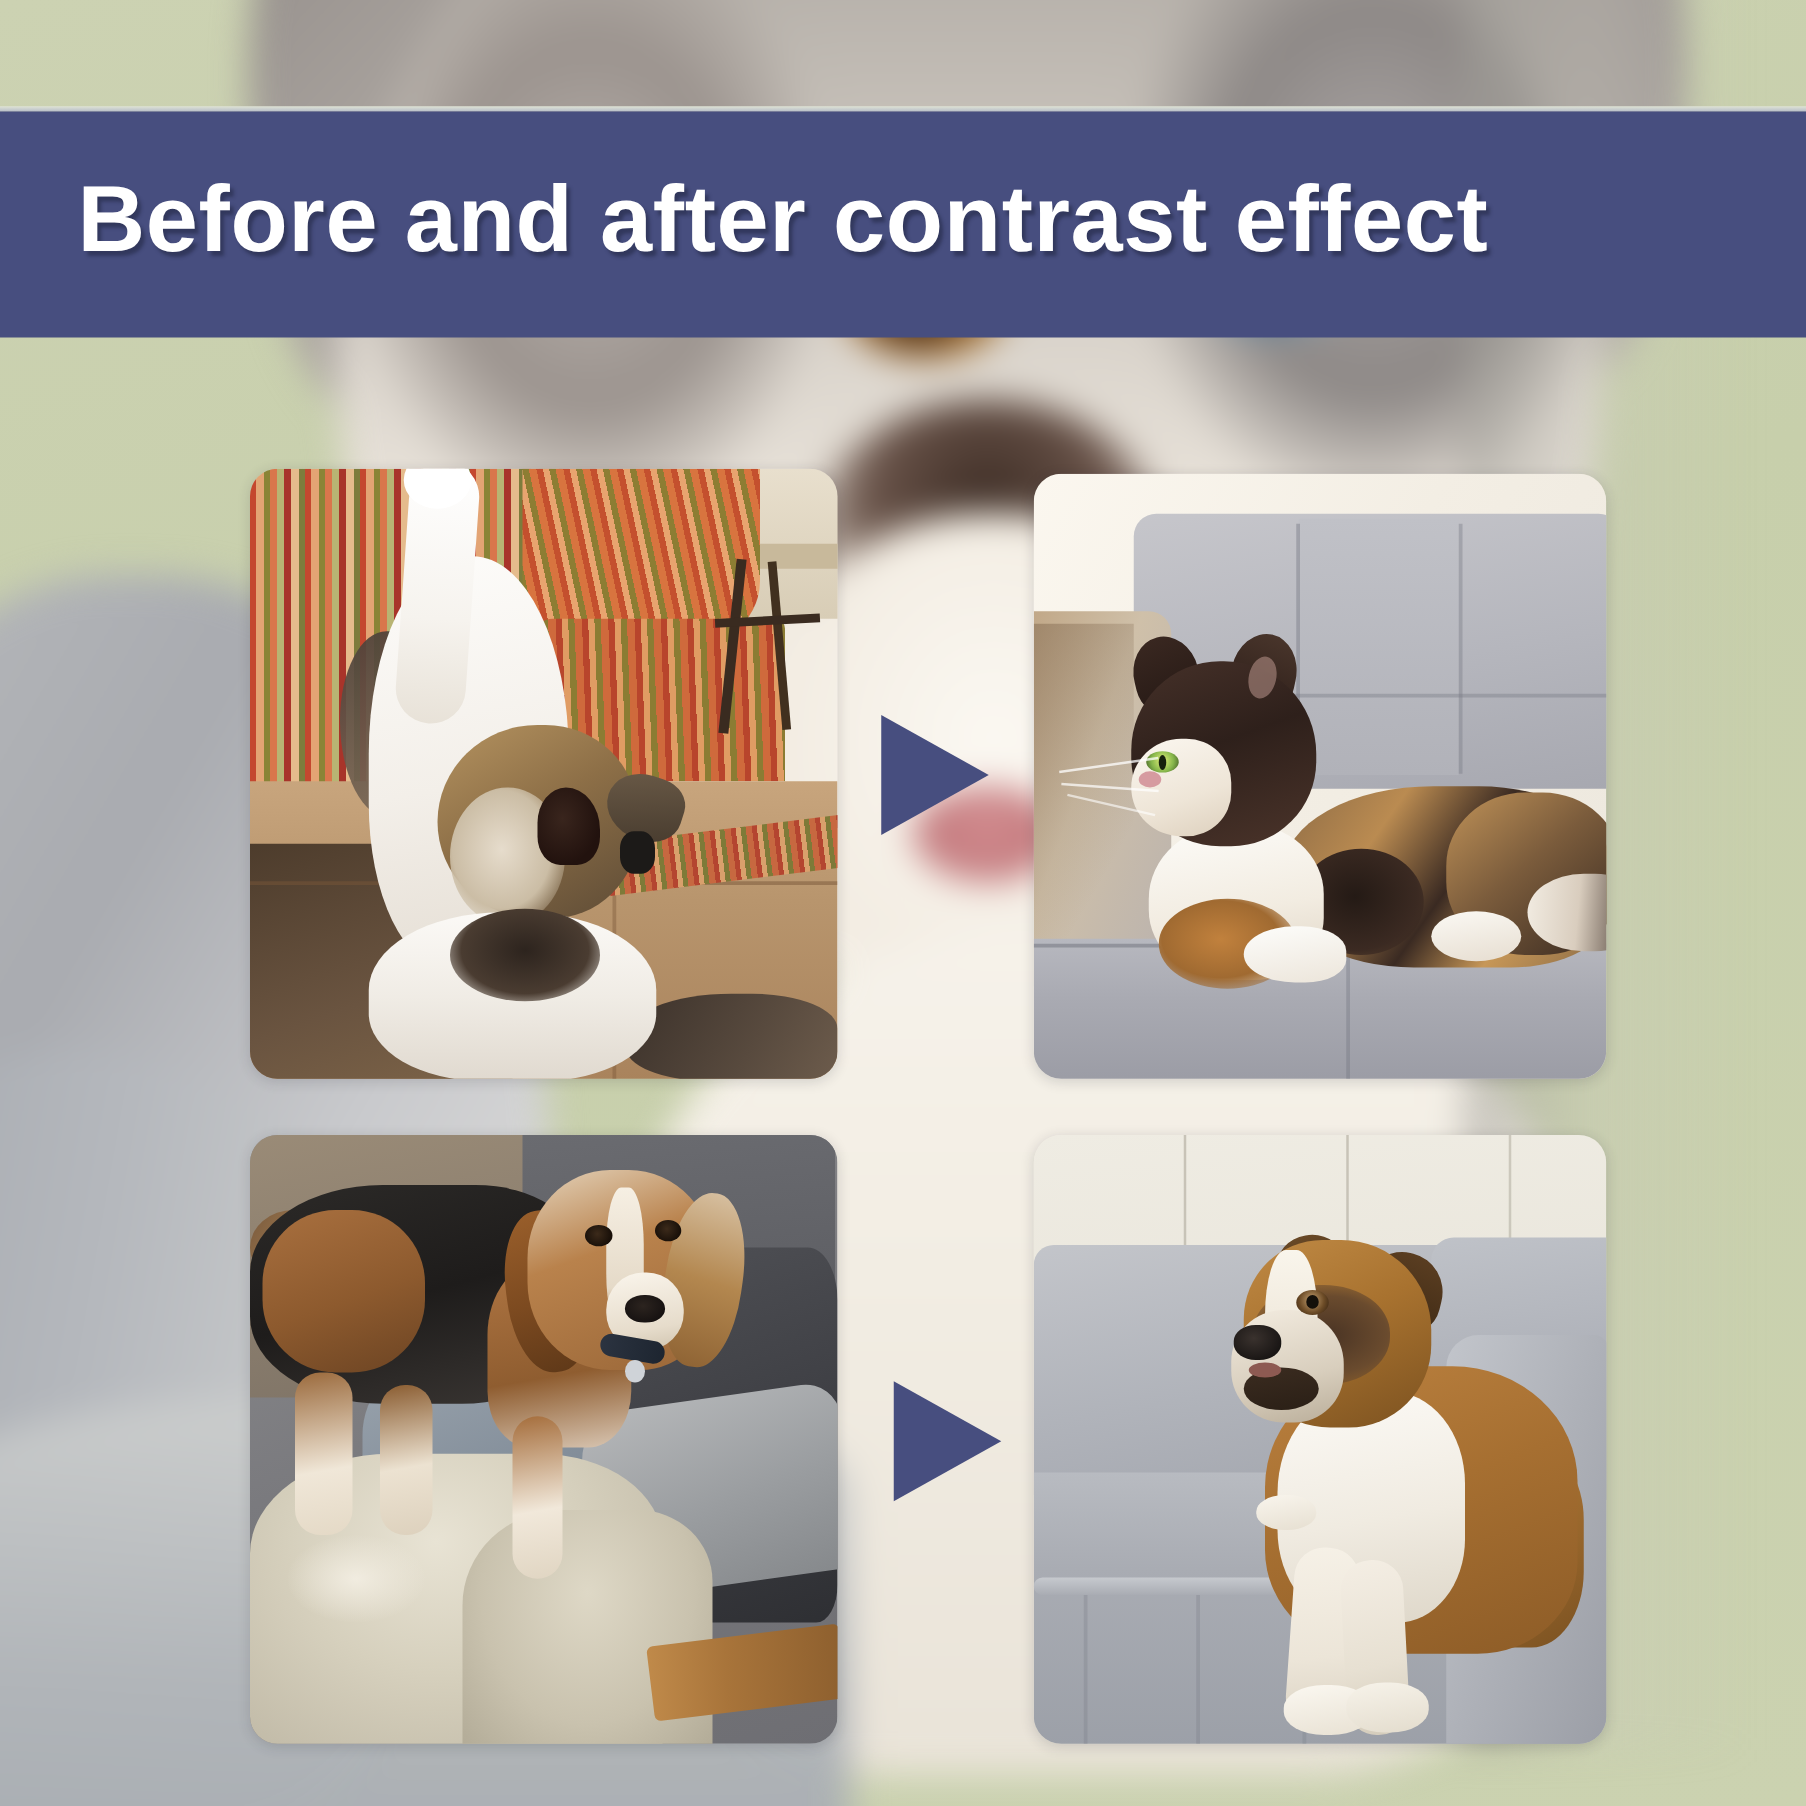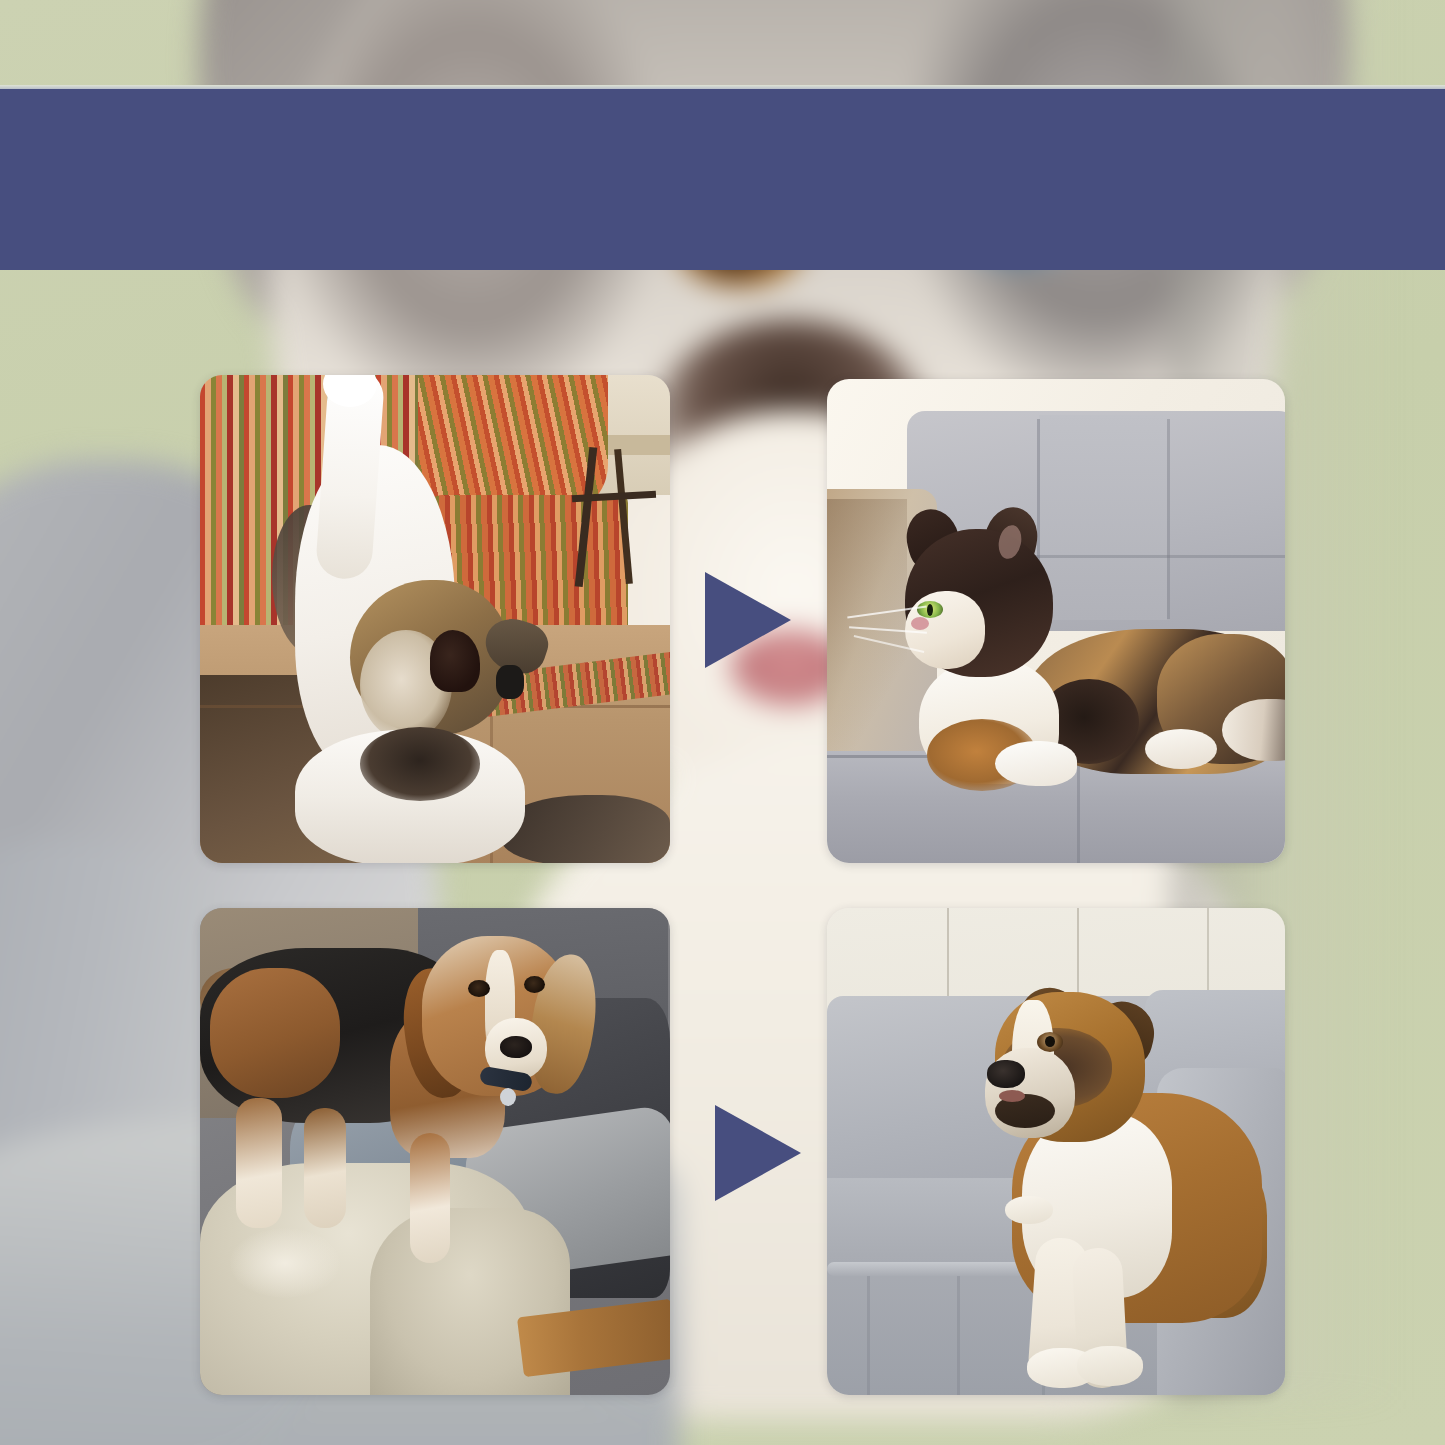--- a/index.html
+++ b/index.html
@@ -308,20 +308,21 @@
       <div class="bg-chest"></div>
       <div class="bg-fur-left"></div>
       <div class="bg-fur-left2"></div>
       <div class="bg-floor"></div>
       <div class="bg-stripe-r"></div>
     </div>
   </div>
 
   <div class="banner-topline"></div>
   <div class="banner"></div>
+  <div class="banner-title">Before and after contrast effect</div>
 
   <div class="card card-tl">
     <div class="scene">
       <div class="o tl-stripes"></div>
       <div class="o tl-wall"></div>
       <div class="o tl-table"></div>
       <div class="o tl-plate"></div>
       <div class="o tl-cushion"></div>
       <div class="o tl-seat"></div>
       <div class="o tl-tableleg"></div>

